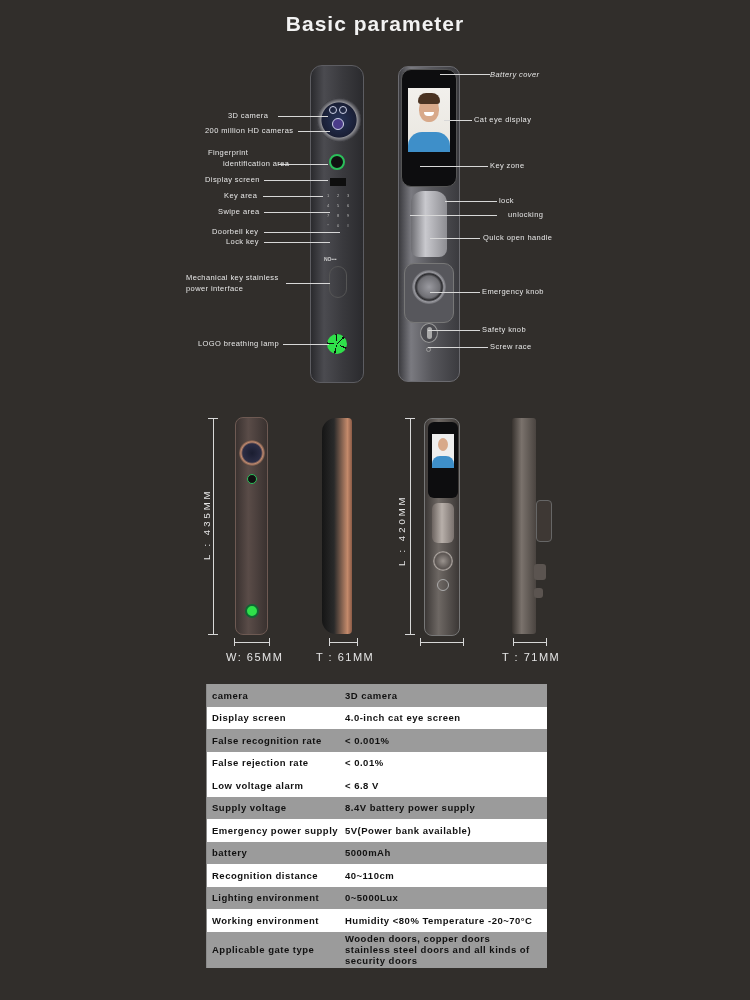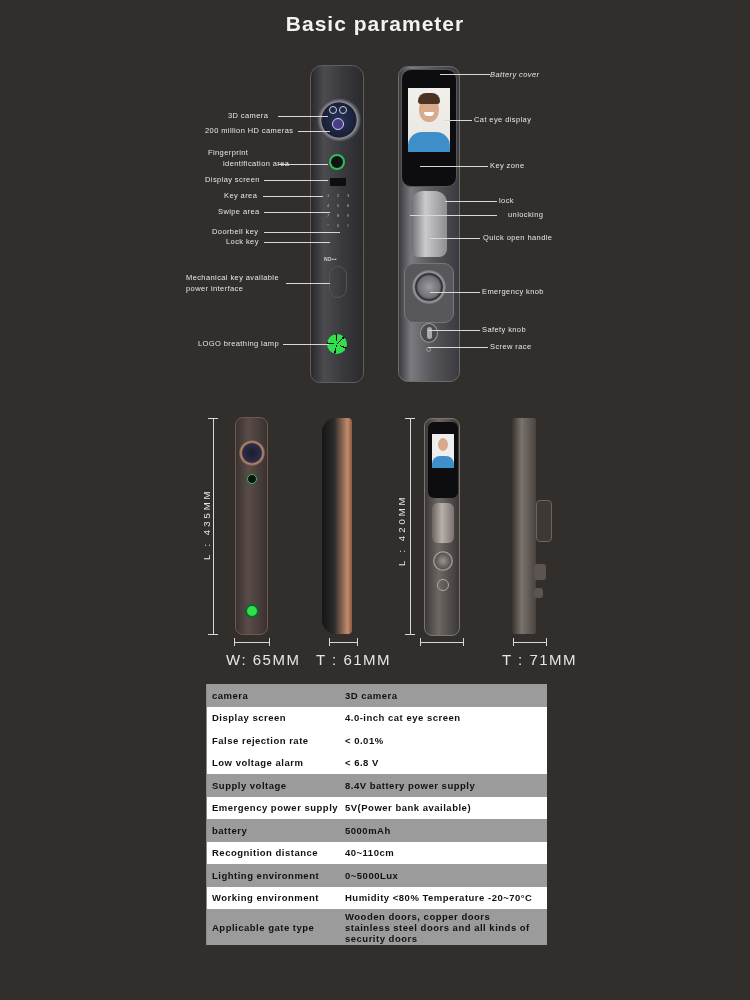--- a/index.html
+++ b/index.html
@@ -40,21 +40,21 @@
   .knob { position: absolute; left: 13px; top: 203px; width: 34px; height: 34px; border-radius: 50%; background: radial-gradient(circle,#9a9aa0 0%,#6f6f74 45%,#2a2a2d 55%,#9a9aa0 62%,#3a3a3e 80%); }
   .safety { position: absolute; left: 21px; top: 256px; width: 18px; height: 20px; border-radius: 50%; background: #4a4a4f; border: 1px solid #999; }
   .safety::after { content:""; position:absolute; left:6px; top:3px; width:5px; height:12px; border-radius:3px; background:#aaa; }
   .screw { position: absolute; left: 27px; top: 280px; width: 5px; height: 5px; border-radius: 50%; border: 1px solid #999; }
 
   
   .dim-v { position: absolute; width: 1px; background: #d8d8d8; }
   .dim-h { position: absolute; height: 1px; background: #d8d8d8; }
   .cap-h { position: absolute; width: 10px; height: 1px; background: #d8d8d8; }
   .cap-v { position: absolute; width: 1px; height: 8px; background: #d8d8d8; }
-  .dim-txt { position: absolute; font-size: 15px; color: #e6e6e6; letter-spacing: 1.5px; white-space: nowrap; }
+  .dim-txt { position: absolute; font-size: 11px; color: #e6e6e6; letter-spacing: 1.5px; white-space: nowrap; }
   .dim-txt-v { position: absolute; font-size: 9.5px; color: #e6e6e6; letter-spacing: 3px; white-space: nowrap; transform: rotate(-90deg); transform-origin: left top; }
 
   .lock2-front { position: absolute; left: 235px; top: 417px; width: 33px; height: 218px; border-radius: 8px; background: linear-gradient(90deg,#3a3230,#5a4c48 40%,#3a3230); border: 1px solid #6e5a53; }
   .lock2-cam { position: absolute; left: 3px; top: 22px; width: 26px; height: 26px; border-radius: 50%; background: radial-gradient(circle,#1a1d30 0%,#2b2d45 50%,#c08a6e 60%,#3a3230 75%,#c08a6e 82%); }
   .lock2-fp { position: absolute; left: 11px; top: 56px; width: 10px; height: 10px; border-radius: 50%; background: #111; border: 1.5px solid #2bbf5a; }
   .lock2-lamp { position: absolute; left: 9px; top: 186px; width: 14px; height: 14px; border-radius: 50%; background: #2fe04a; border: 2px solid #163; }
   .lock2-side { position: absolute; left: 322px; top: 418px; width: 30px; height: 216px; border-radius: 14px 4px 4px 14px; background: linear-gradient(90deg,#151515,#2a2a2a 40%,#c48a6b 85%,#8a5a46); }
   .lock3-front { position: absolute; left: 424px; top: 418px; width: 36px; height: 218px; border-radius: 8px; background: linear-gradient(90deg,#3c3836,#6e6864 40%,#3c3836); border: 1px solid #777; }
   .lock3-screen { position: absolute; left: 3px; top: 3px; width: 30px; height: 76px; border-radius: 6px; background: #0d0d0f; }
   .lock3-face { position: absolute; left: 4px; top: 12px; width: 22px; height: 34px; background: #eee; overflow: hidden; }
@@ -127,21 +127,21 @@
 
   <div class="lbl" style="left:218px;top:207px;">Swipe area</div>
   <div class="leader" style="left:264px;top:212px;width:66px;"></div>
 
   <div class="lbl" style="left:212px;top:227px;">Doorbell key</div>
   <div class="leader" style="left:264px;top:232px;width:76px;"></div>
 
   <div class="lbl" style="left:226px;top:237px;">Lock key</div>
   <div class="leader" style="left:264px;top:242px;width:66px;"></div>
 
-  <div class="lbl" style="left:186px;top:273px;">Mechanical key available</div>
+  <div class="lbl" style="left:186px;top:273px;">Mechanical key stainless</div>
   <div class="lbl" style="left:186px;top:284px;">power interface</div>
   <div class="leader" style="left:286px;top:283px;width:44px;"></div>
 
   <div class="lbl" style="left:198px;top:339px;">LOGO breathing lamp</div>
   <div class="leader" style="left:283px;top:344px;width:46px;"></div>
 </div>
 
 <div>
   <div class="lock-back">
     <div class="cat-screen">
@@ -241,20 +241,24 @@
 
 <div class="spec">
   <div class="spec-row g">
       <div class="spec-k">camera</div>
       <div class="spec-v">3D camera</div>
     </div>
   <div class="spec-row w">
       <div class="spec-k">Display screen</div>
       <div class="spec-v">4.0-inch cat eye screen</div>
     </div>
+  <div class="spec-row g">
+      <div class="spec-k">False recognition rate</div>
+      <div class="spec-v">&lt; 0.001%</div>
+    </div>
   <div class="spec-row w">
       <div class="spec-k">False rejection rate</div>
       <div class="spec-v">&lt; 0.01%</div>
     </div>
   <div class="spec-row w">
       <div class="spec-k">Low voltage alarm</div>
       <div class="spec-v">&lt; 6.8 V</div>
     </div>
   <div class="spec-row g">
       <div class="spec-k">Supply voltage</div>

